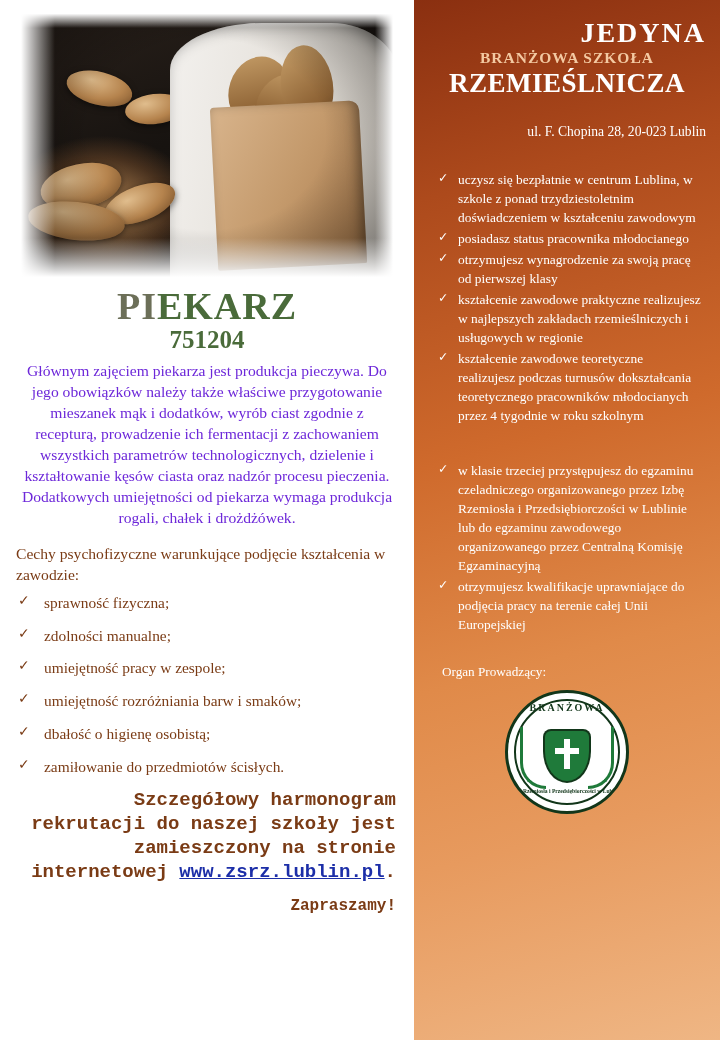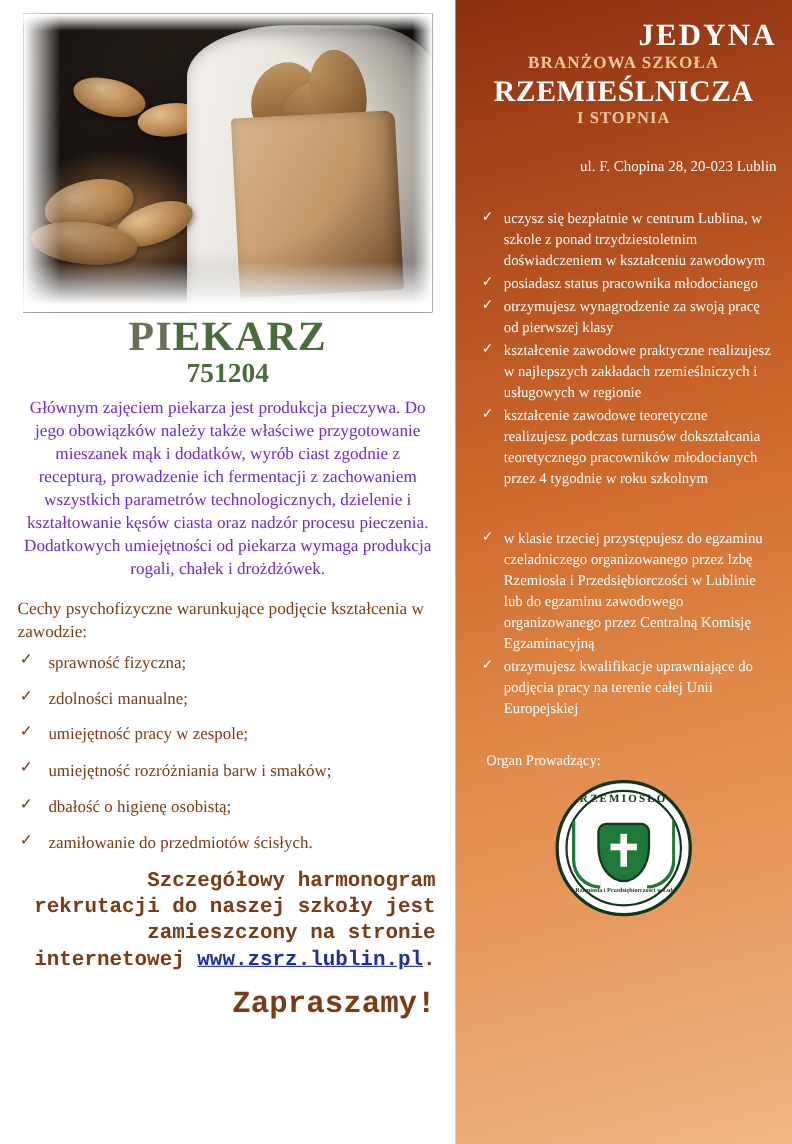--- a/index.html
+++ b/index.html
@@ -164,21 +164,21 @@
     margin-top: 10px;
     font-family: Liberation Mono, monospace;
   }
   .cta a {
     color: #1c2ea8;
     text-decoration: underline;
   }
   .cta .invite {
     display: block;
     margin-top: 12px;
-    font-size: 28px;
+    font-size: 16px;
   }
 
   
   .right {
     position: relative;
     width: 306px;
     height: 1040px;
     background: linear-gradient(165deg, #8a2f10 0%, #ad4a1c 18%, #cf6a2c 42%, #e08a49 62%, #e79a5e 78%, #efb684 100%);
     color: #ffffff;
     padding: 18px 14px 10px 14px;
@@ -361,21 +361,20 @@
       <span>Szczegółowy harmonogram rekrutacji do naszej szkoły jest zamieszczony na stronie internetowej </span><a href="#">www.zsrz.lublin.pl</a><span>.</span>
       <span class="invite">Zapraszamy!</span>
     </div>
   </div>
 
   <div class="right">
     <div class="r-head">
       <div class="l1">JEDYNA</div>
       <div class="l2">BRANŻOWA SZKOŁA</div>
       <div class="l3">RZEMIEŚLNICZA</div>
-      <div class="l4">I STOPNIA</div>
     </div>
 
     <div class="r-addr">ul. F. Chopina 28, 20-023 Lublin</div>
 
     <ul class="rlist">
       <li><span class="tick">✓</span><span>uczysz się bezpłatnie w centrum Lublina, w szkole z ponad trzydziestoletnim doświadczeniem w kształceniu zawodowym</span></li>
       <li><span class="tick">✓</span><span>posiadasz status pracownika młodocianego</span></li>
       <li><span class="tick">✓</span><span>otrzymujesz wynagrodzenie za swoją pracę od pierwszej klasy</span></li>
       <li><span class="tick">✓</span><span>kształcenie zawodowe praktyczne realizujesz w najlepszych zakładach rzemieślniczych i usługowych w regionie</span></li>
       <li><span class="tick">✓</span><span>kształcenie zawodowe teoretyczne realizujesz podczas turnusów dokształcania teoretycznego pracowników młodocianych przez 4 tygodnie w roku szkolnym</span></li>
@@ -384,21 +383,21 @@
     <ul class="rlist second">
       <li><span class="tick">✓</span><span>w klasie trzeciej przystępujesz  do egzaminu czeladniczego organizowanego przez Izbę Rzemiosła i Przedsiębiorczości  w Lublinie lub do egzaminu zawodowego organizowanego przez Centralną Komisję Egzaminacyjną</span></li>
       <li><span class="tick">✓</span><span>otrzymujesz kwalifikacje uprawniające do podjęcia pracy na terenie całej Unii Europejskiej</span></li>
     </ul>
 
     <div class="organ">Organ Prowadzący:</div>
 
     <div class="logo-wrap">
       <div class="logo">
         <div class="ring"></div>
-        <div class="arc-text">RZEMIOSŁO</div>
+        <div class="arc-text">BRANŻOWA</div>
         <div class="wreath-l"></div>
         <div class="wreath-r"></div>
         <div class="shield"></div>
         <div class="cap">Izba Rzemiosła
 i Przedsiębiorczości
 w Lublinie</div>
       </div>
     </div>
   </div>
 </div>

